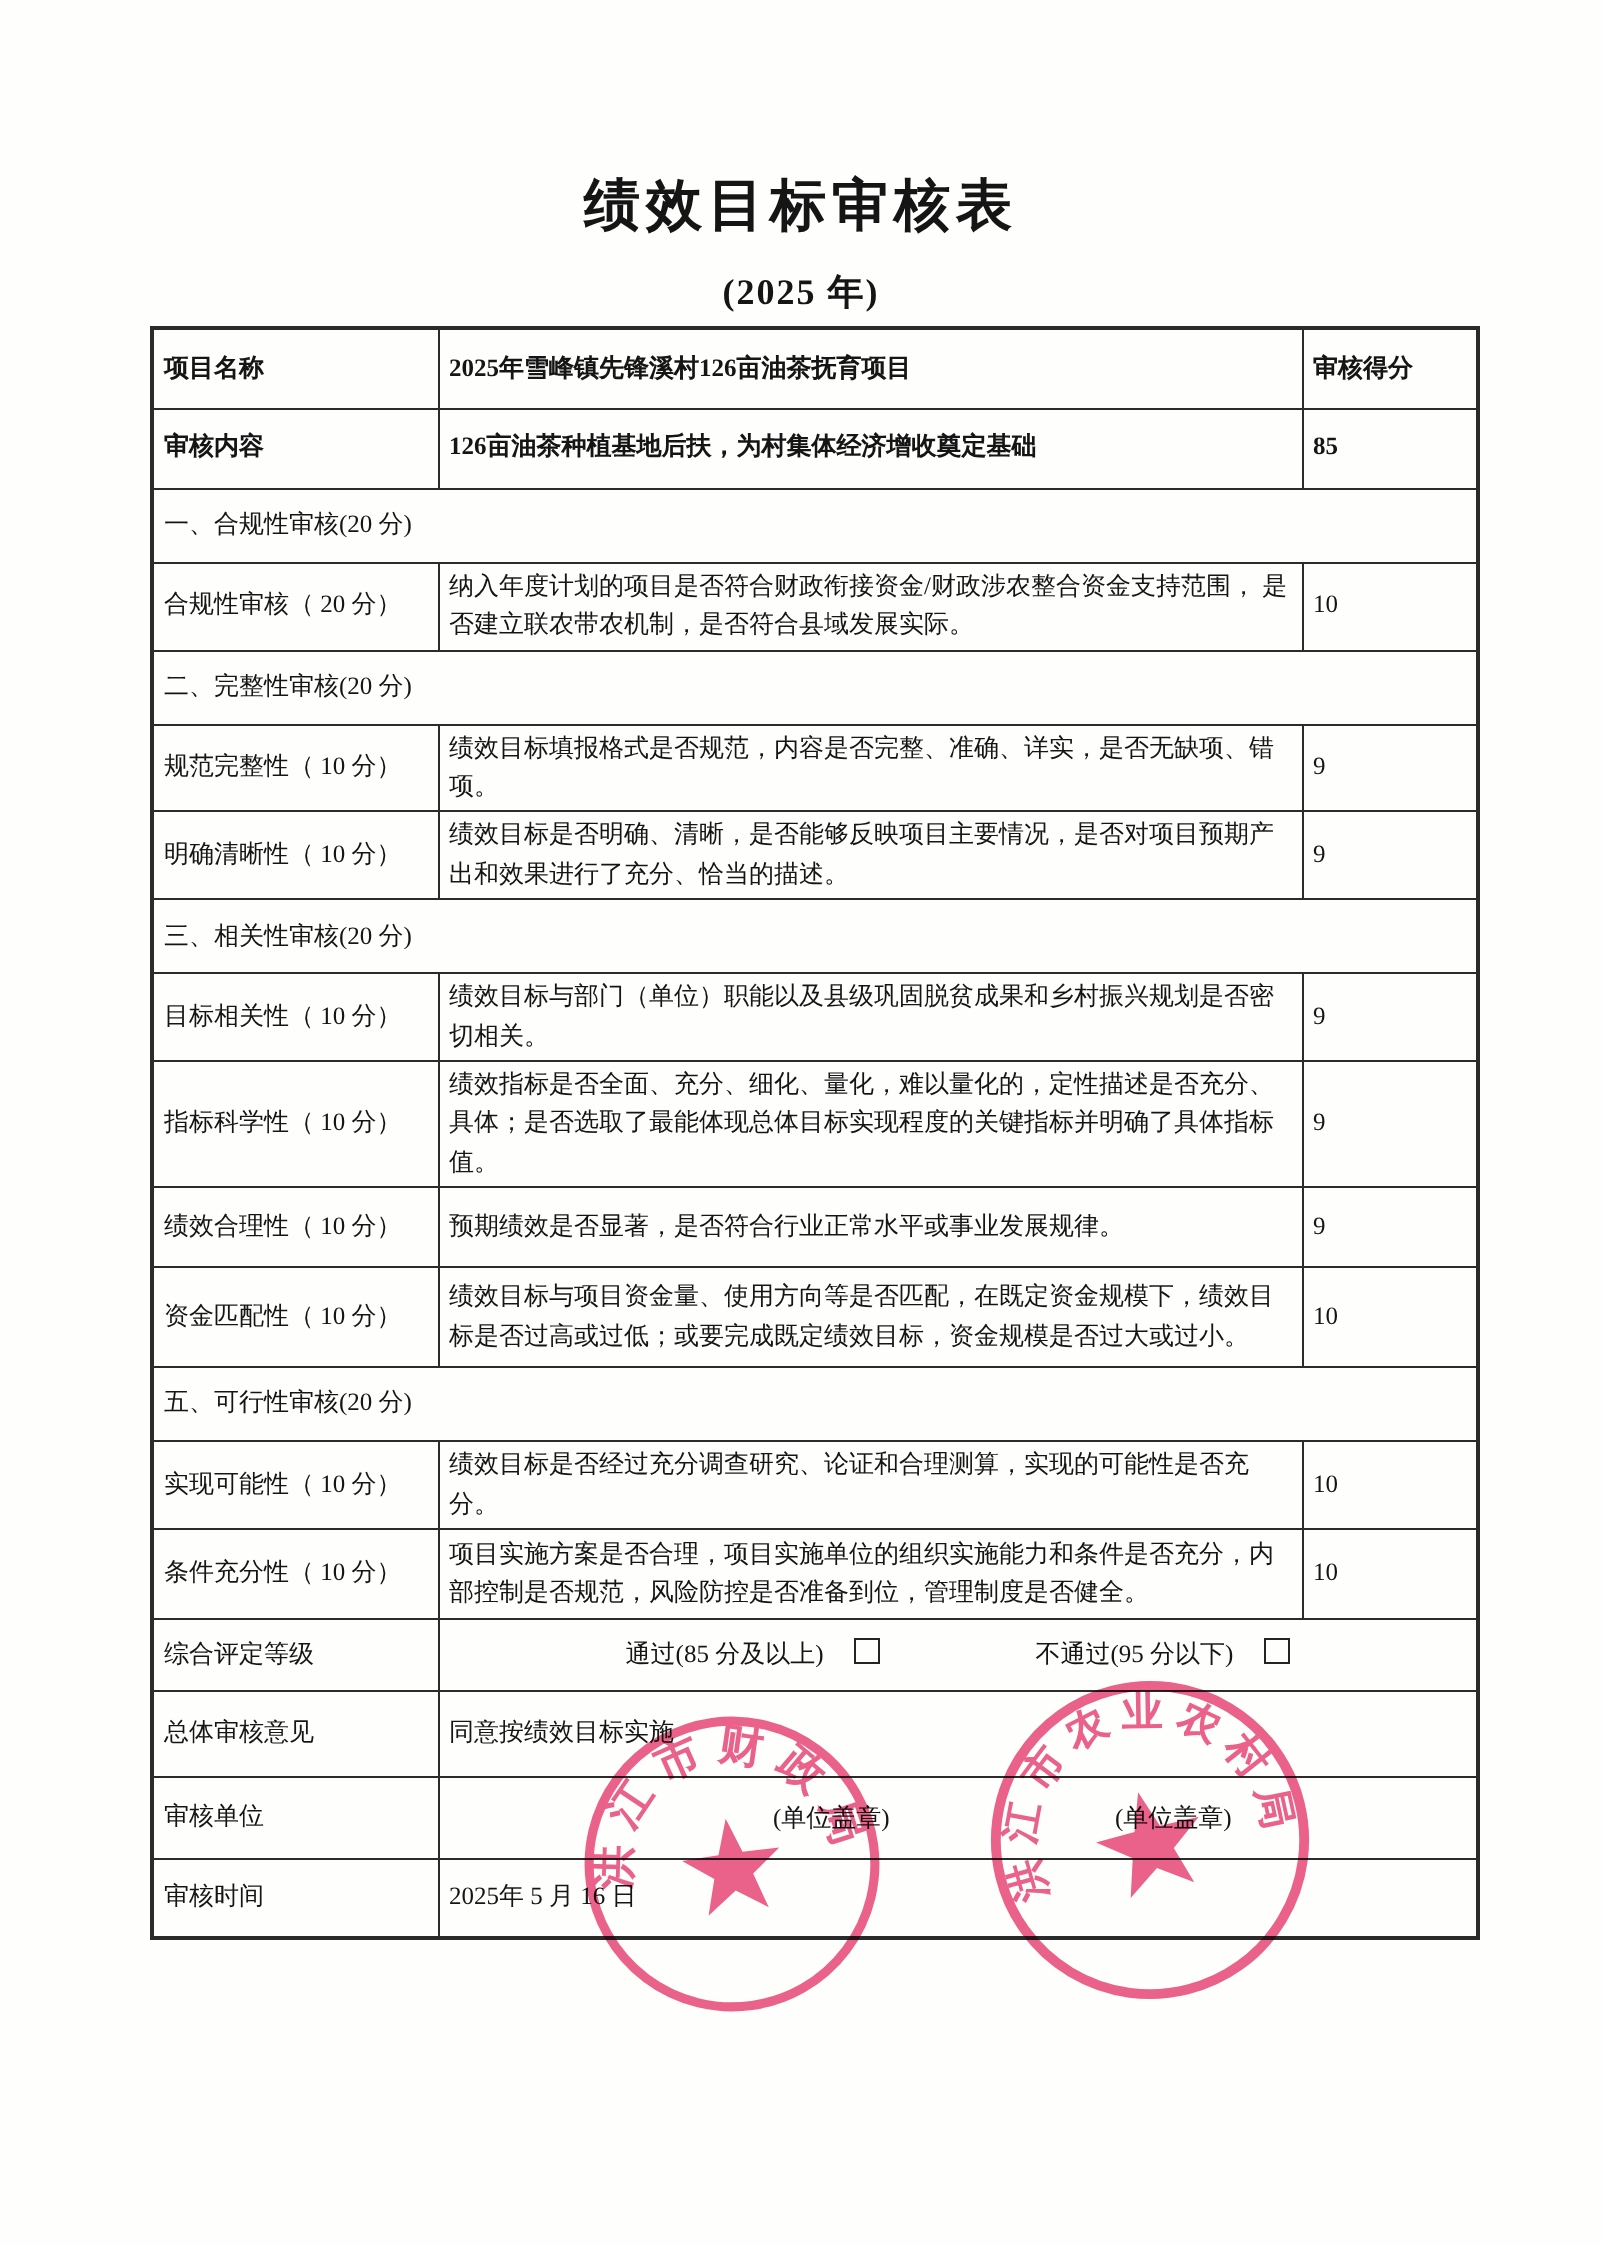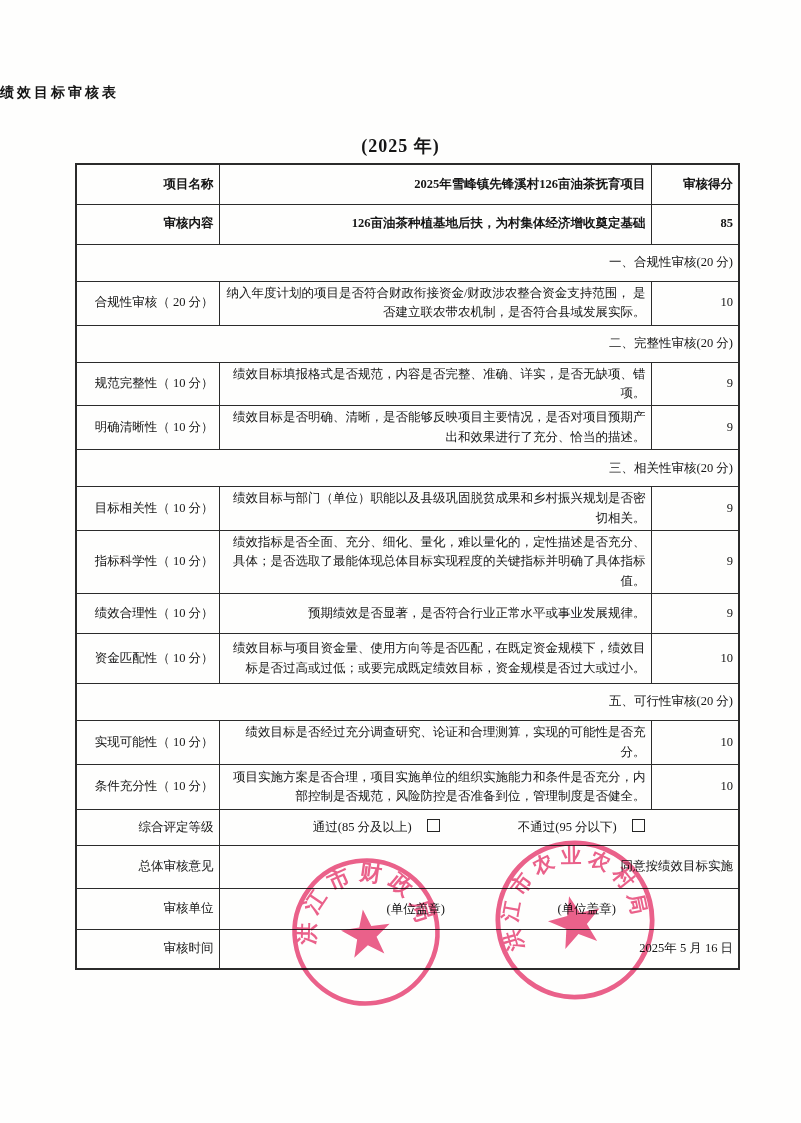--- a/index.html
+++ b/index.html
@@ -6,36 +6,36 @@
   .page {
     position:relative;
     width:801px; height:1123px;
     background:#fefefdff;
     font-family:"Liberation Serif","DejaVu Serif",serif;
     color:#151515;
     overflow:hidden;
   }
   .title {
     position:absolute; top:84px; left:0; width:100%;
-    font-size:14px; font-weight:bold; letter-spacing:3px;
+    text-align:center; font-size:28px; font-weight:bold; letter-spacing:3px;
   }
   .subtitle {
     position:absolute; top:134px; left:0; width:100%;
     text-align:center; font-size:18px; font-weight:bold; letter-spacing:1px;
   }
   table.form {
     position:absolute; left:75px; top:163px; width:663px;
     border-collapse:collapse; table-layout:fixed;
     border:2px solid #2b2b2b;
   }
   table.form td {
     border:1px solid #2b2b2b;
     font-size:12.5px; line-height:1.55;
     padding:2px 5px;
-    text-align:right; vertical-align:middle;
+    text-align:left; vertical-align:middle;
     overflow:hidden;
   }
   td.label-cell { font-size:13px; }
   td.section-cell { text-align:left; padding-left:9px; font-size:13.5px;margin-left:13px; }
   td.criteria-cell { font-size:12.5px; padding:2px 7px; }
   td.score-cell { font-size:13px; }
   .bold-row td { font-weight:bold; }
   .rating-wrap { display:flex; justify-content:center; align-items:center; gap:78px; }
   .rating-item { white-space:nowrap; }
   .checkbox {

